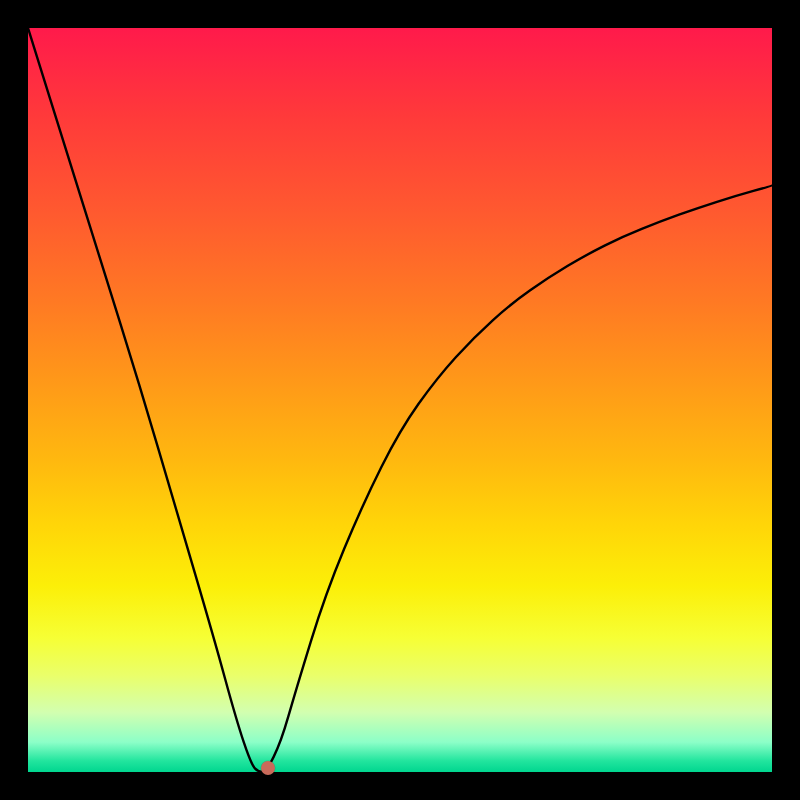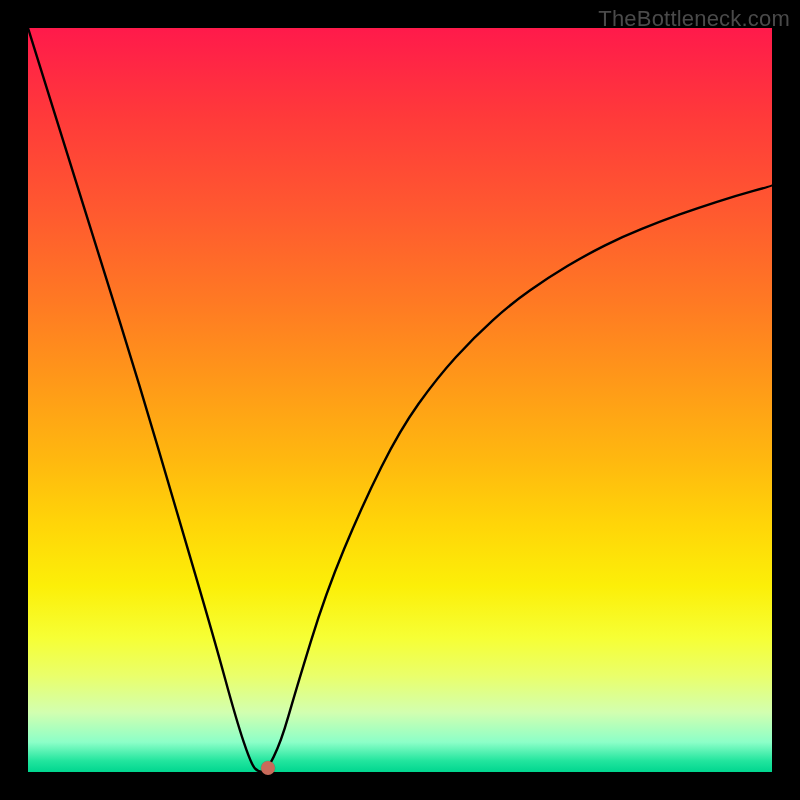--- a/index.html
+++ b/index.html
@@ -71,14 +71,13 @@
 </head>
 <body>
 
 <div class="frame">
   <div class="plot-area">
     <svg class="curve" viewBox="0 0 744 744" preserveAspectRatio="none">
       <path id="curve-path" fill="none" stroke="#000000" stroke-width="2.4" stroke-linejoin="round" stroke-linecap="round" d="M 0.00 0.00 Q 0.00 0.00 18.60 59.52 Q 37.20 119.04 55.80 178.56 Q 74.40 238.08 93.00 297.60 Q 111.60 357.12 130.20 420.36 Q 148.80 483.60 167.40 546.84 Q 186.00 610.08 197.16 651.00 Q 208.32 691.92 215.76 714.24 Q 223.20 736.56 226.92 740.28 Q 230.64 744.00 234.36 744.00 Q 238.08 744.00 245.52 729.12 Q 252.96 714.24 260.40 688.20 Q 267.84 662.16 282.72 613.80 Q 297.60 565.44 316.20 520.80 Q 334.80 476.16 353.40 438.96 Q 372.00 401.76 390.60 375.72 Q 409.20 349.68 427.80 329.22 Q 446.40 308.76 465.00 292.02 Q 483.60 275.28 502.20 262.26 Q 520.80 249.24 539.40 238.08 Q 558.00 226.92 576.60 217.62 Q 595.20 208.32 613.80 200.88 Q 632.40 193.44 651.00 186.74 Q 669.60 180.05 688.20 174.10 Q 706.80 168.14 725.40 162.94 T 744.00 157.73"></path>
     </svg>
     <div class="dot" id="marker-dot" style="left: 239.568px; top: 739.536px; background: rgb(201, 106, 90);"></div>
   </div>
-  <div class="watermark">TheBottleneck.com</div>
 </div>
 
 </body></html>

